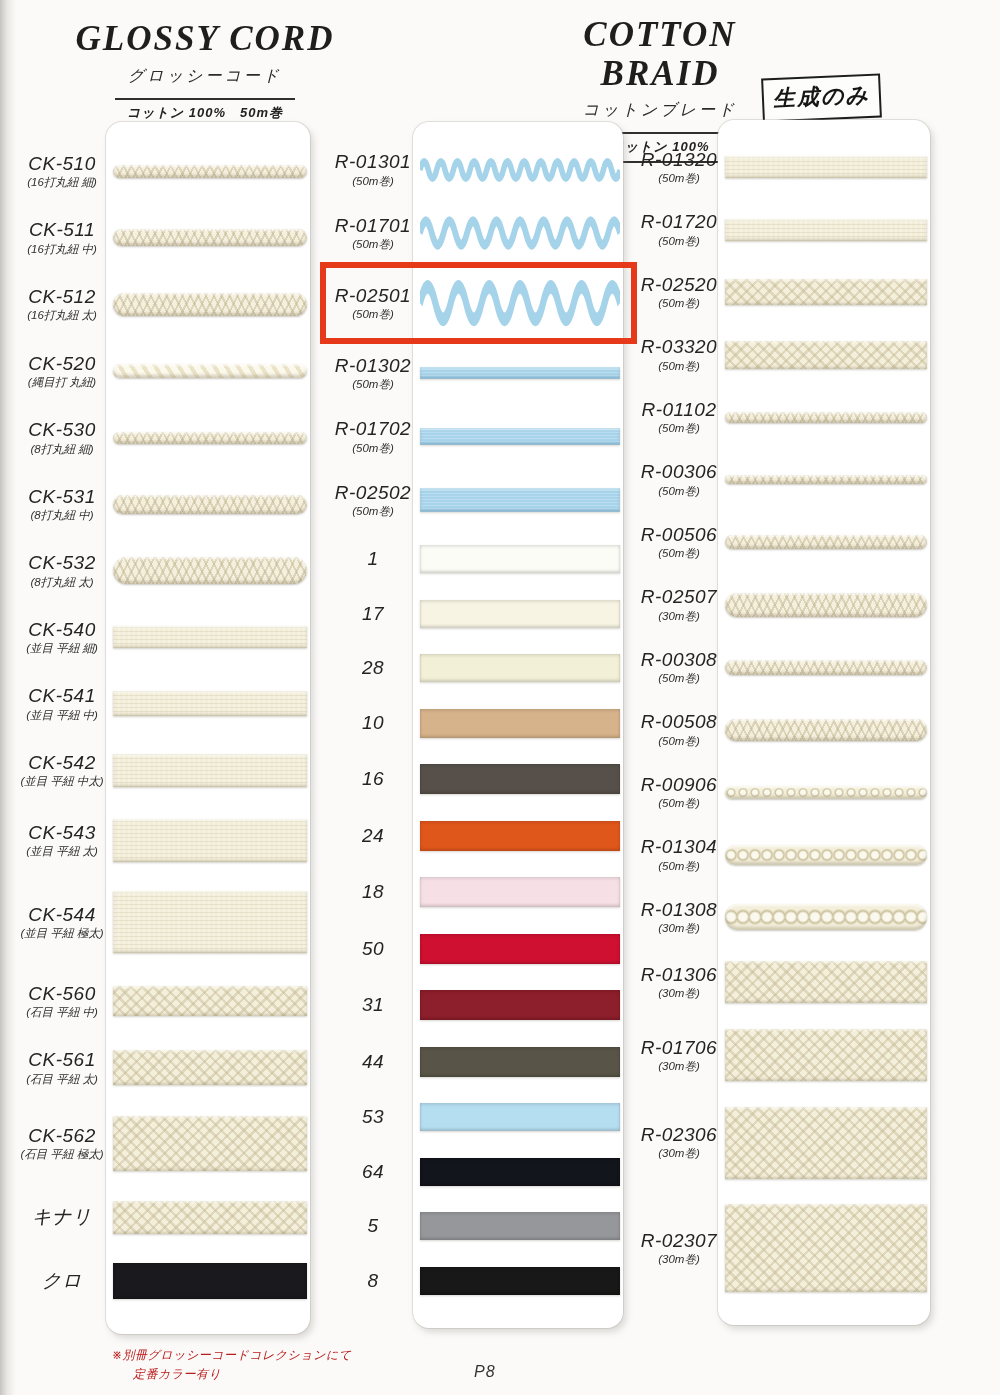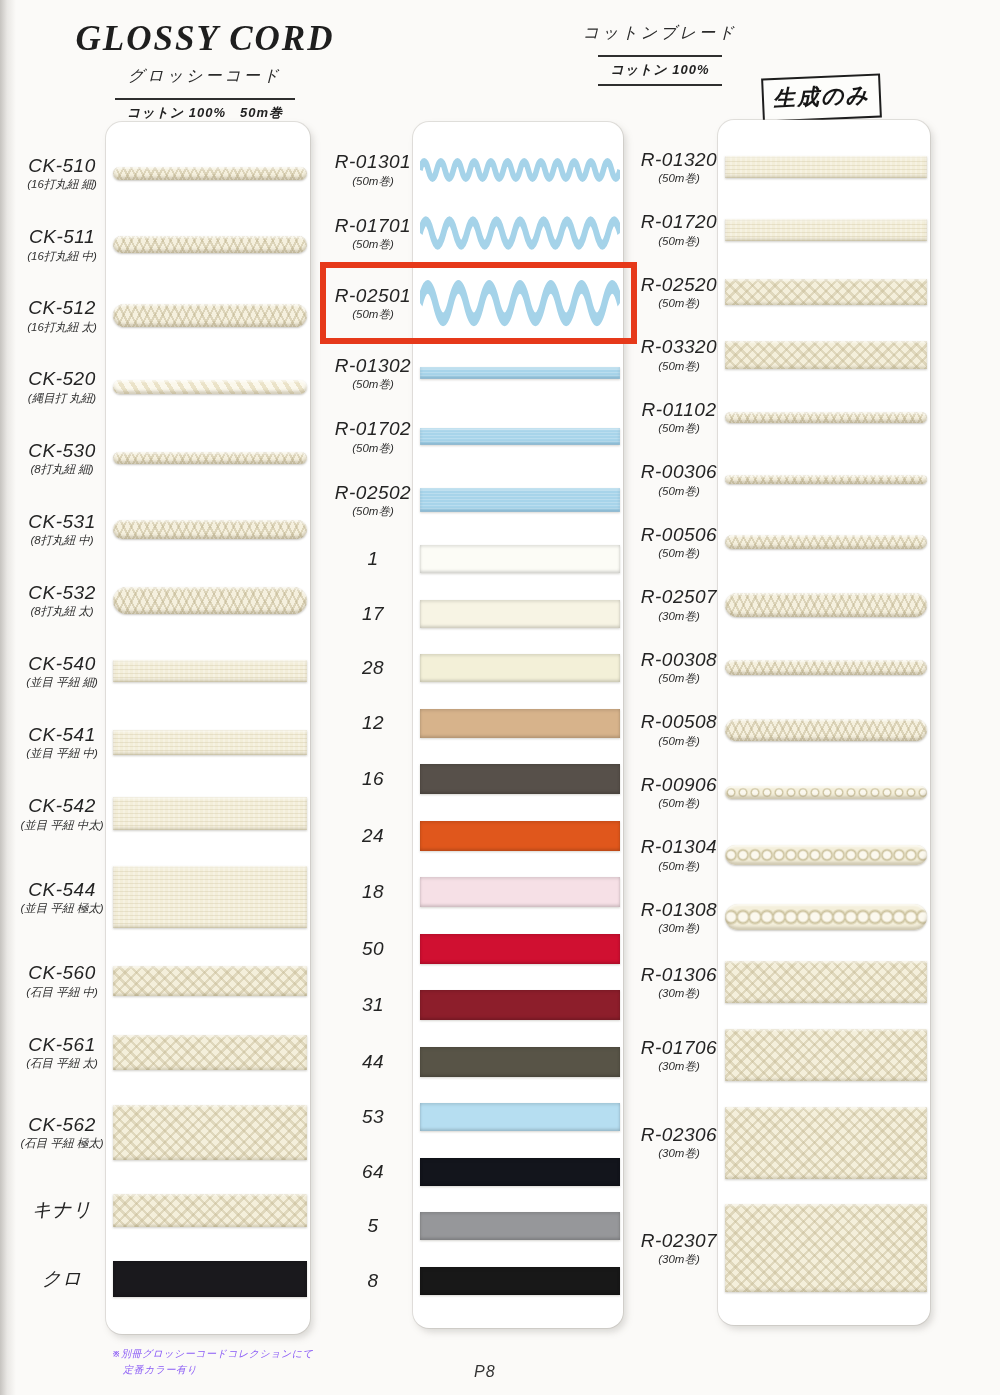--- a/index.html
+++ b/index.html
@@ -77,37 +77,38 @@
     background-size:12px 100%;
     box-shadow:inset 0 2px 2px rgba(255,255,255,.6), inset 0 -3px 3px rgba(140,130,100,.35), 0 1px 2px rgba(100,95,80,.35);}
   .sw-tapeblue{background-color:#a7d4ea;
     background-image:repeating-linear-gradient(0deg, rgba(255,255,255,.22) 0 1px, rgba(255,255,255,0) 1px 3px);
     box-shadow:inset 0 2px 2px rgba(255,255,255,.35), inset 0 -2px 3px rgba(60,110,140,.35), 0 1px 2px rgba(100,95,80,.25);}
   .sw-solid{box-shadow:inset 0 2px 3px rgba(0,0,0,.10), inset 0 -2px 3px rgba(0,0,0,.16), 0 1px 2px rgba(120,115,100,.30);}
   .sw-rick{background:none;box-shadow:none;overflow:visible;}
   .sw-rick svg{display:block;width:100%;height:100%;}
 
   
-  .footnote{position:absolute;left:112px;top:1346px;font-size:10px;color:#8b5cf6;line-height:1.55;letter-spacing:.5px;}
-  .footnote .indent{margin-left:11px;}
+  .footnote{position:absolute;left:112px;top:1346px;font-size:12px;color:#b91c1c;line-height:1.55;letter-spacing:.5px;}
+  .footnote .indent{margin-left:21px;}
   .pageno{position:absolute;left:474px;top:1363px;font-size:16px;letter-spacing:1px;color:#333;}
 </style>
 </head>
 <body>
 
 <div class="page">
   <div class="scan-edge"></div>
 
   <header class="hdr hdr-left">
     <h1 class="title">GLOSSY CORD</h1>
     <div class="subtitle">グロッシーコード</div>
     <div class="specbox">コットン 100%　50m巻</div>
   </header>
 
   <header class="hdr hdr-right">
+    <h1 class="title">COTTON BRAID</h1>
     <div class="subtitle">コットンブレード</div>
     <div class="specbox">コットン 100%</div>
   </header>
 
   <div class="badge">生成のみ</div>
 
   <section class="col col-left">
     <div class="card"></div>
     <div class="rows">
         <div class="row">
@@ -172,20 +173,27 @@
       <div class="sub">(並目 平紐 中)</div>
     </div>
     <div class="swatch sw-tape" style="height: 25px;"></div>
   </div>
         <div class="row">
     <div class="label">
       <div class="code">CK-542</div>
       <div class="sub">(並目 平紐 中太)</div>
     </div>
     <div class="swatch sw-tape" style="height: 33px;"></div>
+  </div>
+        <div class="row">
+    <div class="label">
+      <div class="code">CK-543</div>
+      <div class="sub">(並目 平紐 太)</div>
+    </div>
+    <div class="swatch sw-tape" style="height: 43px;"></div>
   </div>
         <div class="row">
     <div class="label">
       <div class="code">CK-544</div>
       <div class="sub">(並目 平紐 極太)</div>
     </div>
     <div class="swatch sw-tape" style="height: 62px;"></div>
   </div>
         <div class="row">
     <div class="label">
@@ -298,21 +306,21 @@
   </div>
         <div class="row">
     <div class="label">
       <div class="code">28</div>
 
     </div>
     <div class="swatch sw-solid" style="height: 28px; background: rgb(243, 240, 216);"></div>
   </div>
         <div class="row">
     <div class="label">
-      <div class="code">12</div>
+      <div class="code">10</div>
 
     </div>
     <div class="swatch sw-solid" style="height: 29px; background: rgb(215, 179, 139);"></div>
   </div>
         <div class="row">
     <div class="label">
       <div class="code">16</div>
 
     </div>
     <div class="swatch sw-solid" style="height: 30px; background: rgb(87, 80, 74);"></div>

